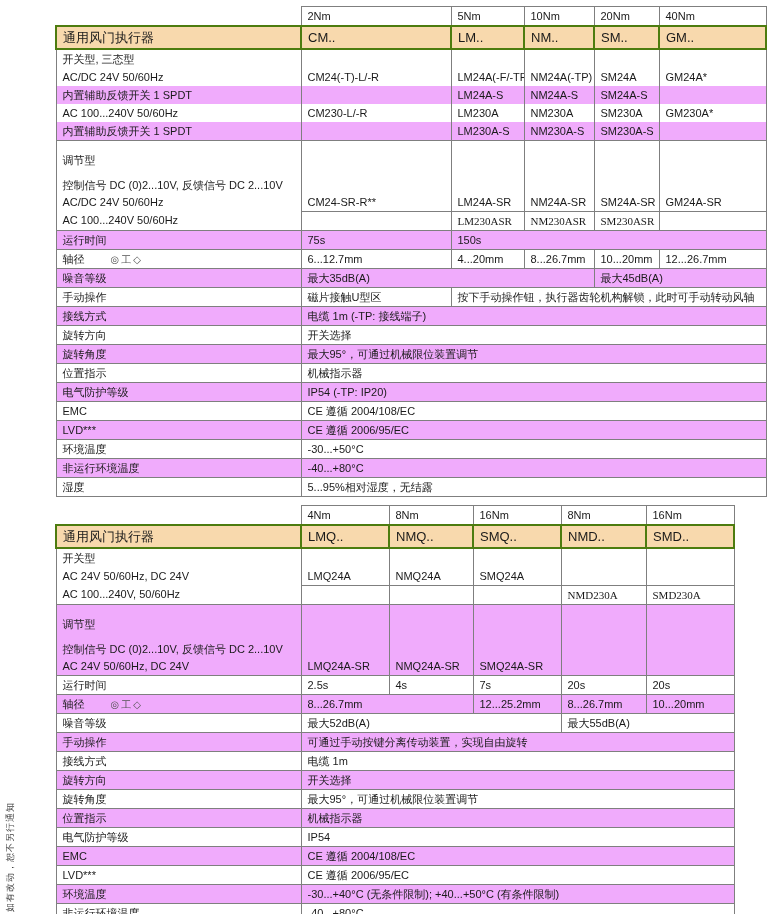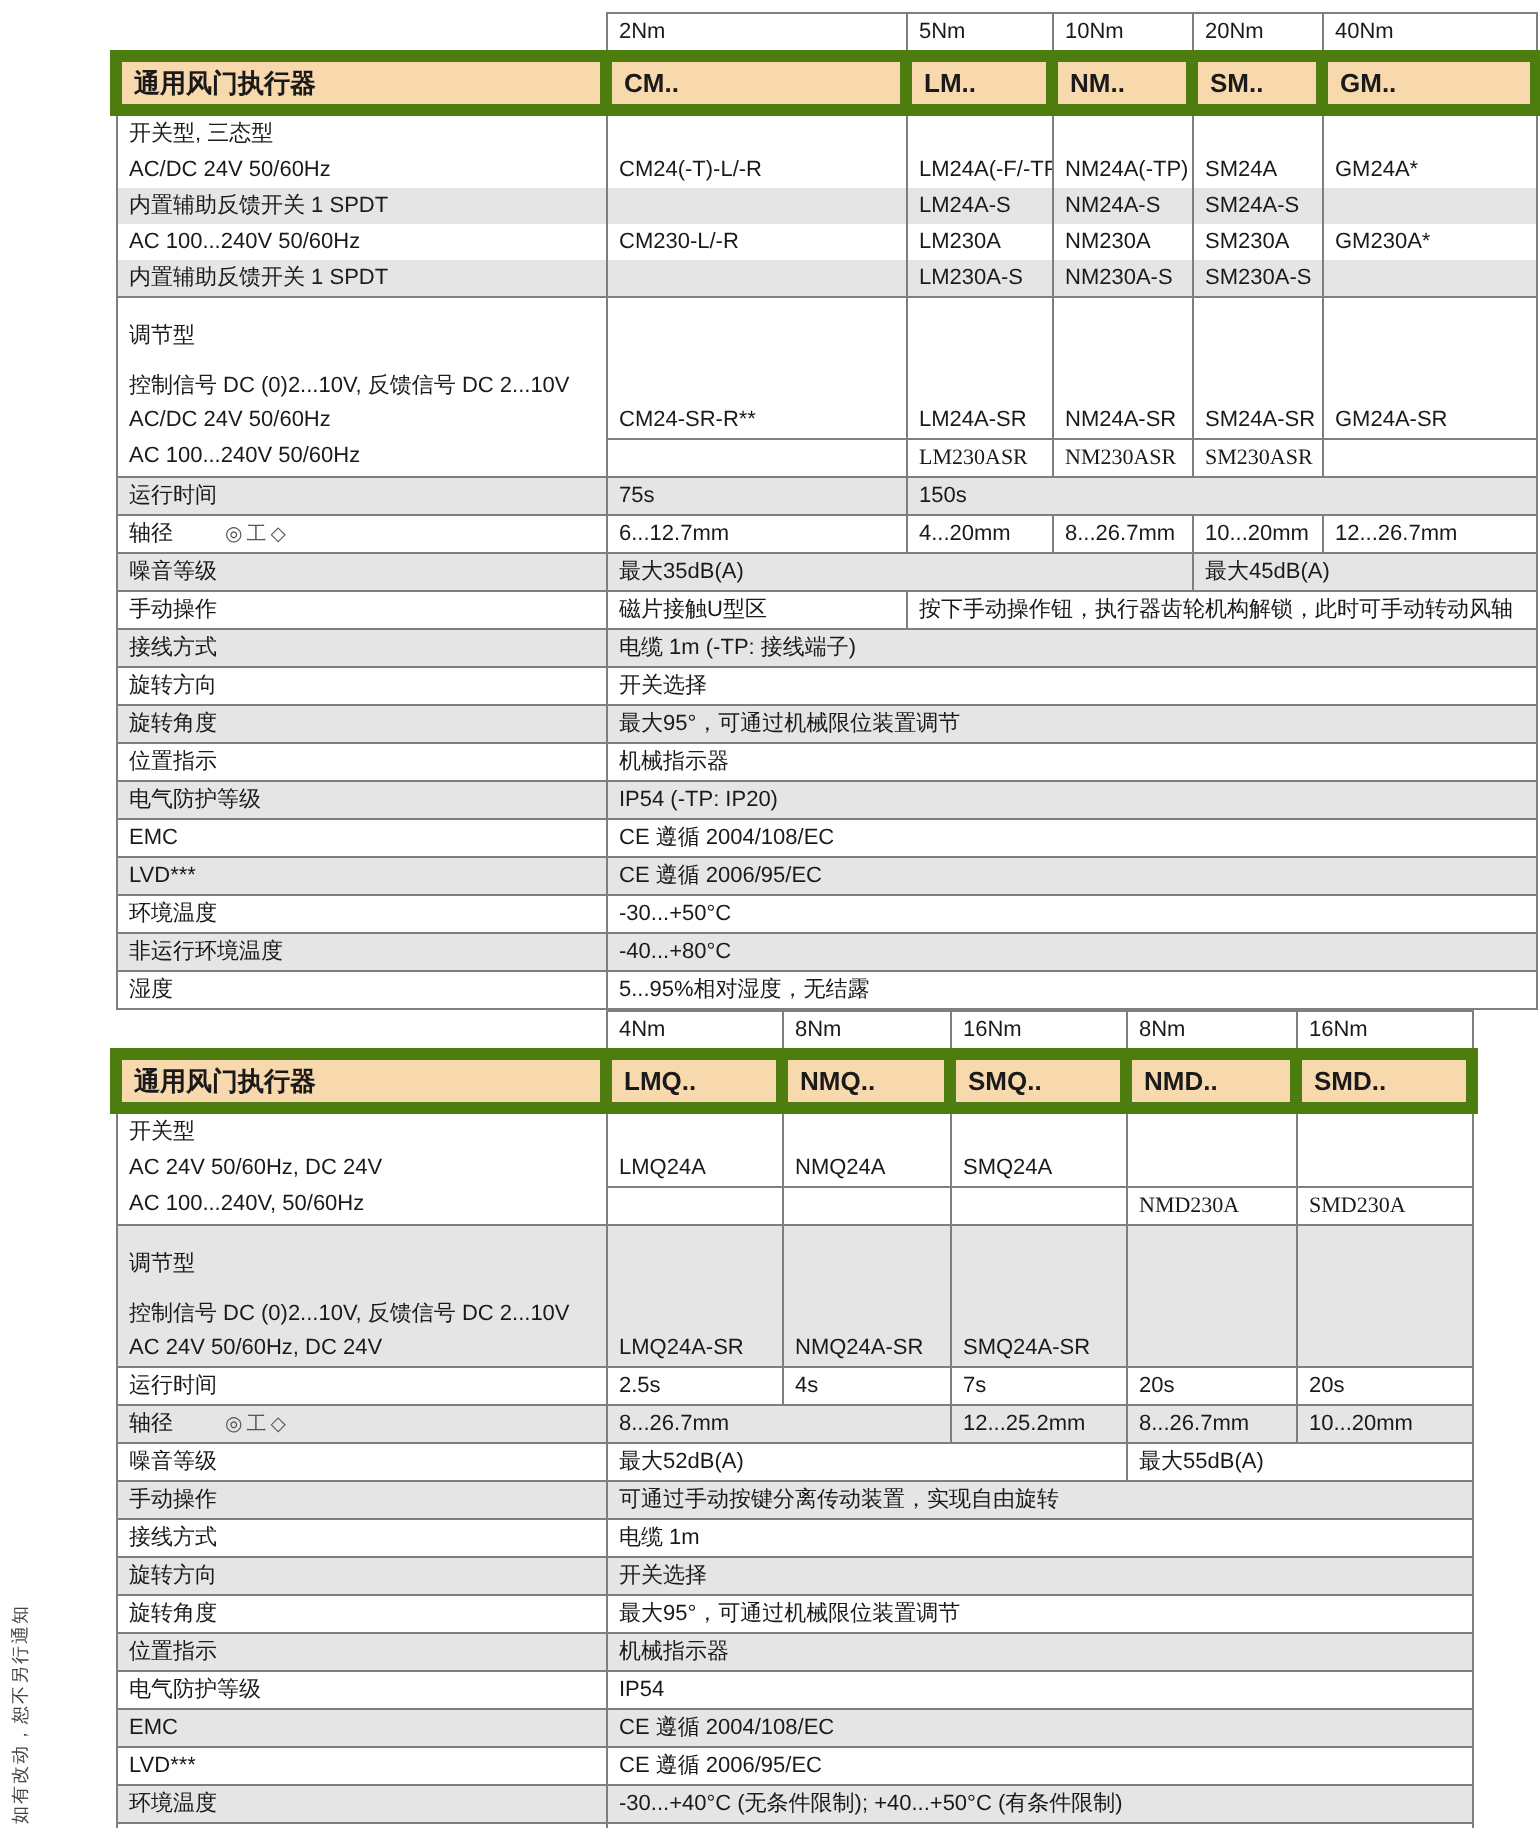--- a/index.html
+++ b/index.html
@@ -16,29 +16,29 @@
     padding:1px 6px;vertical-align:middle;height:16px;line-height:13px;
     overflow:hidden;white-space:nowrap;text-align:left;font-weight:normal;
   }
   
   th.torque{
     border:1px solid #7f7f7f;background:#fff;font-weight:bold;height:19px;
   }
   td.hblank{border:none;background:transparent;}
   
   tr.title td{
-    background:#F8D9AD;border:6px solid #4d7c0f;font-weight:bold;height:19px;
+    background:#F8D9AD;border:2px solid #4d7c0f;font-weight:normal;height:19px;
   }
   tr.title td.t-label{font-size:13px;}
   tr.title td.t-series{font-size:13px;}
   
   td.lbl{border-left:1px solid #7f7f7f;}
   td.val{border-left:1px solid #7f7f7f;}
   td.val-last{border-right:1px solid #7f7f7f;}
-  tr.g td{background:#e5e5e5;}
+  tr.g td{background:#f0abfc;}
   tr.w td{background:#ffffff;}
   tr.bt-full td{border-top:1px solid #7f7f7f;}
   tr.bt-vals td.val{border-top:1px solid #7f7f7f;font-family:Liberation Serif, serif;}
   tr.last td{border-bottom:1px solid #7f7f7f;margin-left:48px;}
   tr.tall td{height:30px;}
   td.ac{text-align:center;}
   .lbl2{line-height:13px;margin-top:12px;}
   .shaft-icon{color:#555;font-size:10px;margin-left:26px;letter-spacing:2px;}
   
   .side-note{

